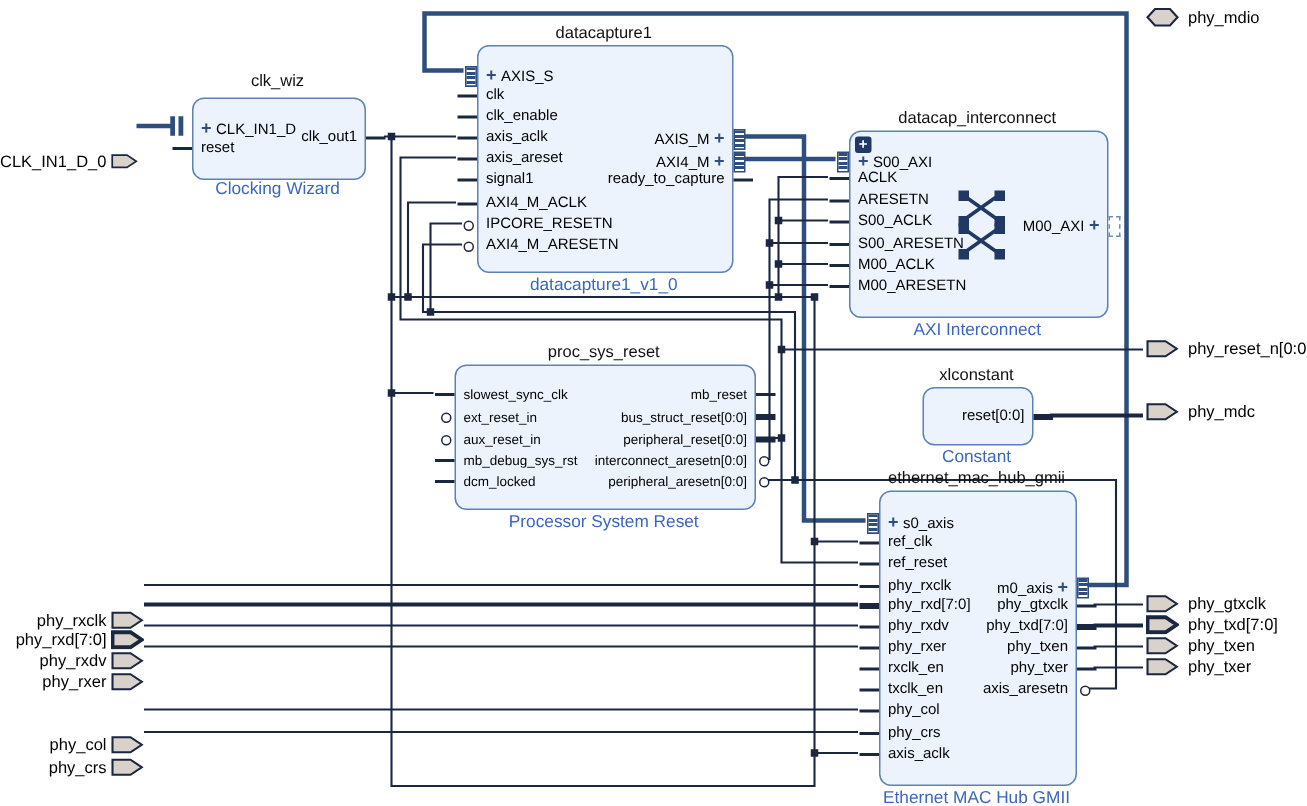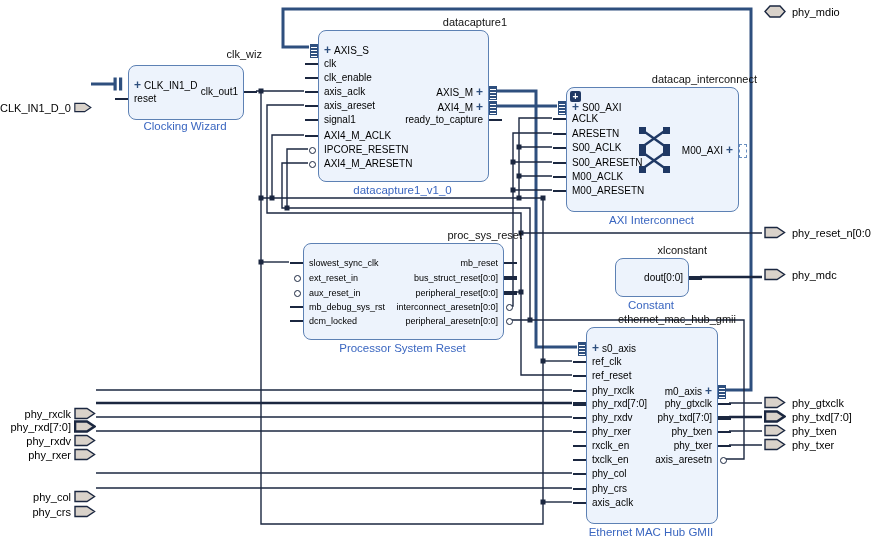--- a/index.html
+++ b/index.html
@@ -1,20 +1,20 @@
 <!DOCTYPE html>
 <html><head>
 <meta charset="utf-8">
 <style>
   html,body{margin:0;padding:0;background:#fff;}
   #canvas{position:relative;width:871px;height:537px;background:#fff;overflow:hidden;
           font-family:"Liberation Sans",sans-serif;}
   #wires{position:absolute;left:0;top:0;}
   .blk{position:absolute;}
-  .btitle{position:absolute;text-align:right;font-size:11px;color:#111;white-space:nowrap;}
+  .btitle{position:absolute;text-align:center;font-size:11px;color:#111;white-space:nowrap;}
   .bsub{position:absolute;text-align:center;font-size:11.5px;color:#3a66c0;white-space:nowrap;}
   .body{position:absolute;background:#edf3fc;border:1px solid #5d81b4;border-radius:8px;}
   .pin{position:absolute;font-size:10px;line-height:14px;height:14px;white-space:nowrap;color:#000;}
   .pin.sm{font-size:9px;}
   .pin.l{left:5px;}
   .pin.r{right:5px;text-align:right;}
   .pin.l.stub::before{content:"";position:absolute;left:-19px;top:6px;width:13px;height:2px;background:#1b2740;}
   .pin.r.stub::after{content:"";position:absolute;right:-19px;top:6px;width:13px;height:2px;background:#1b2740;}
   .pin.l.bus::before{content:"";position:absolute;left:-19px;top:5px;width:13px;height:4px;background:#1b2740;}
   .pin.r.bus::after{content:"";position:absolute;right:-19px;top:5px;width:13px;height:4px;background:#1b2740;}
@@ -187,21 +187,21 @@
       <div class="pin r sm bus" style="top:42px;"><span>peripheral_reset[0:0]</span></div>
       <div class="pin r sm inv" style="top:56px;"><span>interconnect_aresetn[0:0]</span></div>
       <div class="pin r sm inv" style="top:70px;"><span>peripheral_aresetn[0:0]</span></div>
     </div>
     <div class="bsub" style="left:0;top:113px;width:239px;">Processor System Reset</div>
   </div>
 
   <div class="blk" style="left:595px;top:244px;width:112px;">
     <div class="btitle" style="left:0;top:0;width:112px;">xlconstant</div>
     <div class="body" style="left:20px;top:14px;width:72px;height:37px;">
-      <div class="pin r bus" style="top:12px;"><span>dout[0:0]</span></div>
+      <div class="pin r bus" style="top:12px;"><span>reset[0:0]</span></div>
     </div>
     <div class="bsub" style="left:0;top:55px;width:112px;">Constant</div>
   </div>
 
   <div class="blk" style="left:566px;top:313px;width:170px;">
     <div class="btitle" style="left:0;top:0;width:170px;">ethernet_mac_hub_gmii</div>
     <div class="body" style="left:20px;top:14px;width:130px;height:195px;">
       <div class="pin l iface" style="top:13px;"><span class="plus"></span><span>s0_axis</span></div>
       <div class="pin l stub" style="top:27px;"><span>ref_clk</span></div>
       <div class="pin l stub" style="top:41px;"><span>ref_reset</span></div>

